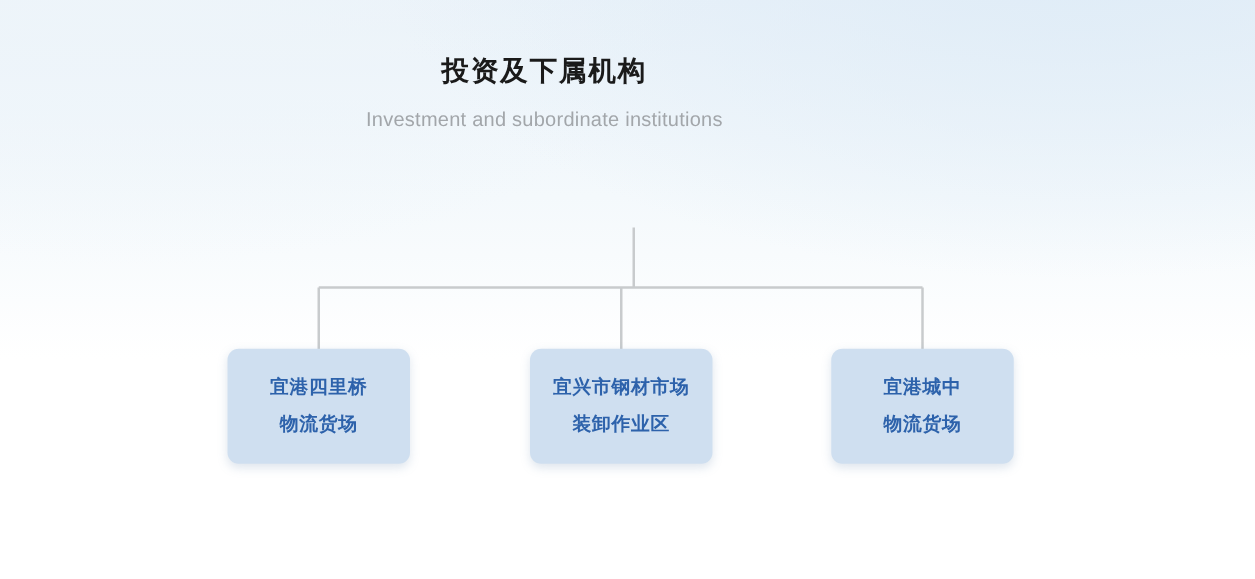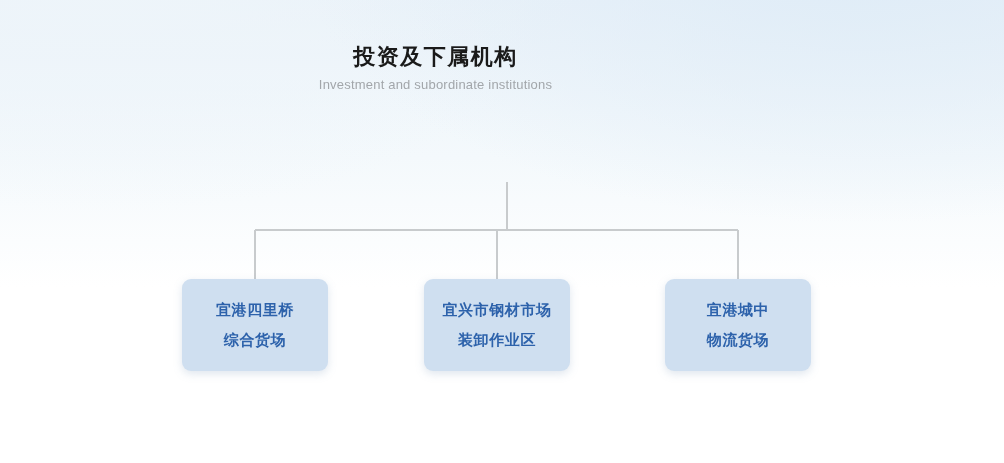--- a/index.html
+++ b/index.html
@@ -36,22 +36,22 @@
   }
   .title {
     font-size: 22px;
     font-weight: bold;
     color: #1a1a1a;
     letter-spacing: 1.5px;
     line-height: 30px;
     white-space: nowrap;
   }
   .subtitle {
-    margin-top: 4px;
-    font-size: 13px;
+    margin-top: 16px;
+    font-size: 16px;
     font-weight: normal;
     color: #a2a6aa;
     letter-spacing: 0.2px;
     line-height: 18px;
     white-space: nowrap;
   }
 
   
   .connectors {
     position: absolute;
@@ -131,21 +131,21 @@
     <line x1="255" y1="230" x2="738" y2="230" stroke="#c8cbcd" stroke-width="2"></line>
 
     <line x1="255" y1="230" x2="255" y2="280" stroke="#c8cbcd" stroke-width="2"></line>
     <line x1="497" y1="230" x2="497" y2="280" stroke="#c8cbcd" stroke-width="2"></line>
     <line x1="738" y1="230" x2="738" y2="280" stroke="#c8cbcd" stroke-width="2"></line>
   </svg>
 
 
   <div class="node node-child child-1">
     <div class="node-label">宜港四里桥
-综合货场</div>
+物流货场</div>
   </div>
 
   <div class="node node-child child-3">
     <div class="node-label">宜港城中
 物流货场</div>
   </div>
 
   <div class="node node-child child-2">
     <div class="node-label">宜兴市钢材市场
 装卸作业区</div>

